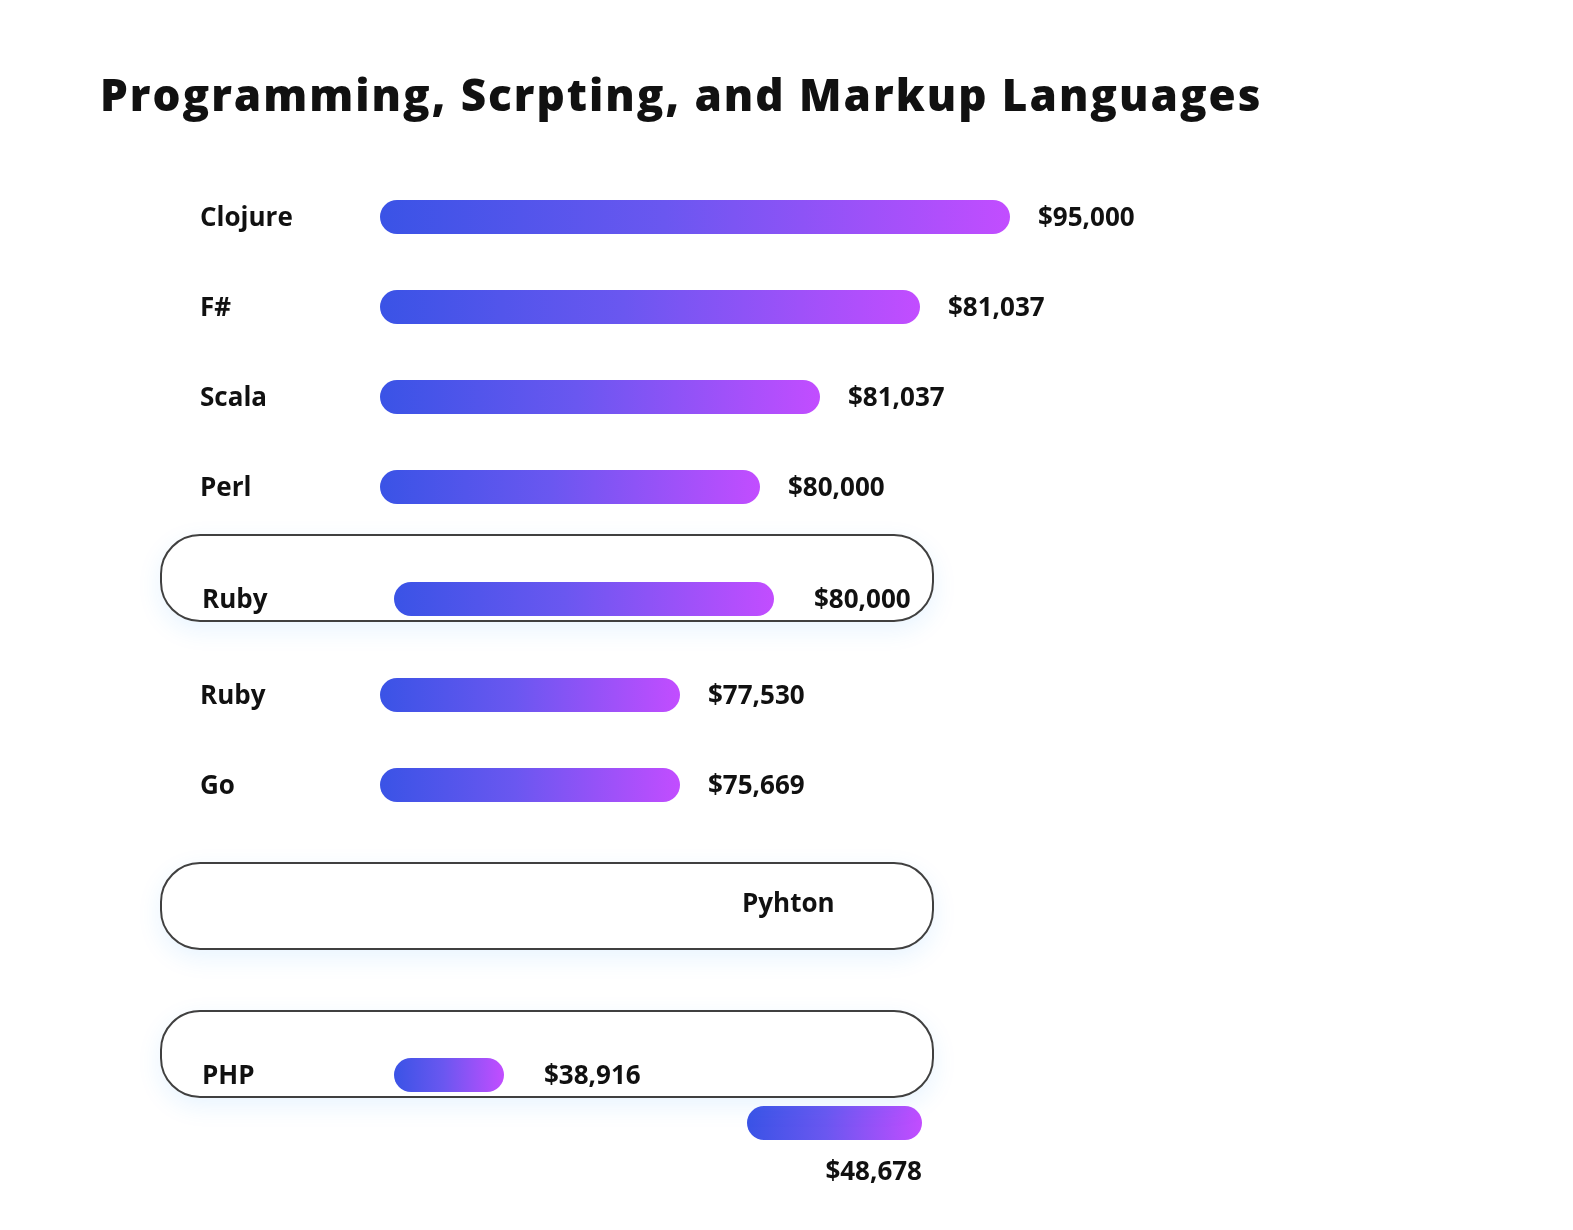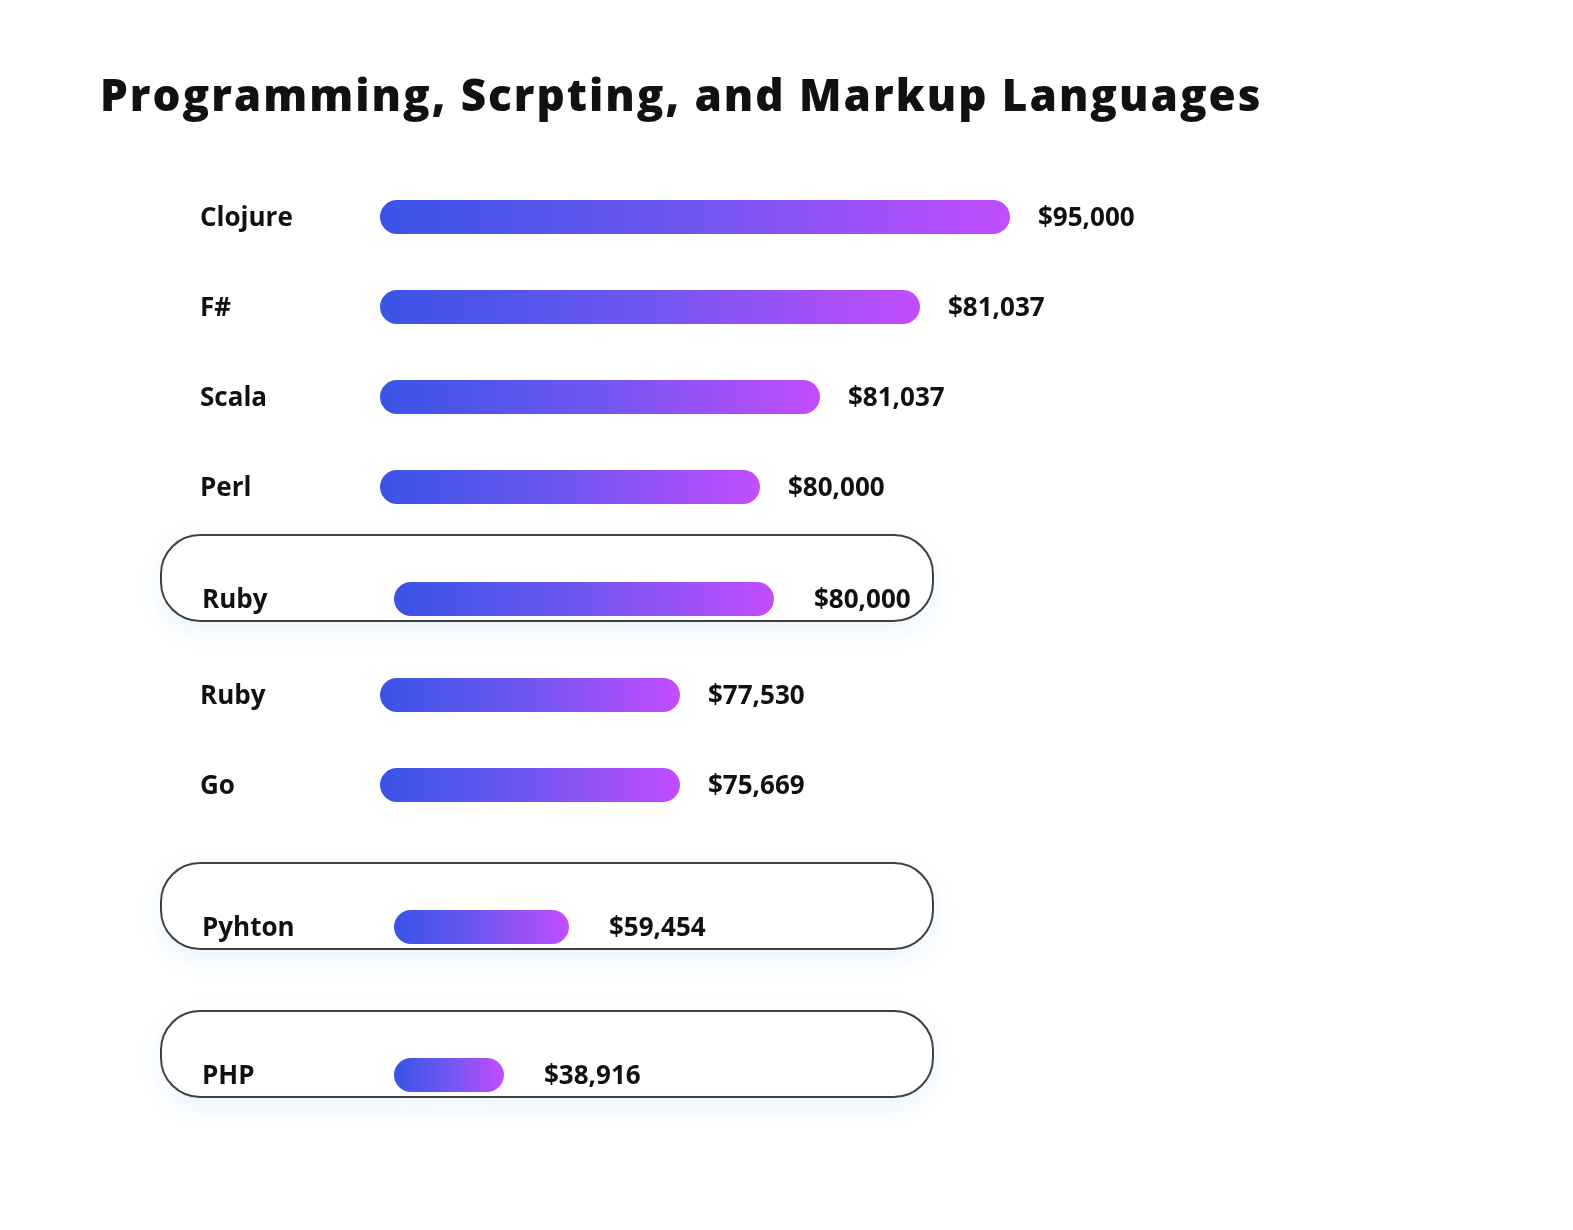--- a/index.html
+++ b/index.html
@@ -129,24 +129,24 @@
 
   <div class="row-wrap">
     <div class="row">
       <div class="label">Go</div>
       <div class="bar-col" style="width: 300px;"></div>
       <div class="value">$75,669</div>
     </div>
   </div>
 
   <div class="row-wrap gap-before">
-    <div class="row highlight" style="width: 750px;">
+    <div class="row highlight" style="width: 750px; flex-direction: column;">
       <div class="label">Pyhton</div>
       <div class="bar-col" style="width: 175px;"></div>
-      <div class="value">$59,454</div>
+      <div class="value">$48,678</div>
     </div>
   </div>
 
   <div class="row-wrap gap-before">
     <div class="row highlight" style="width: 750px;">
       <div class="label">PHP</div>
       <div class="bar-col" style="width: 110px;"></div>
       <div class="value">$38,916</div>
     </div>
   </div>

